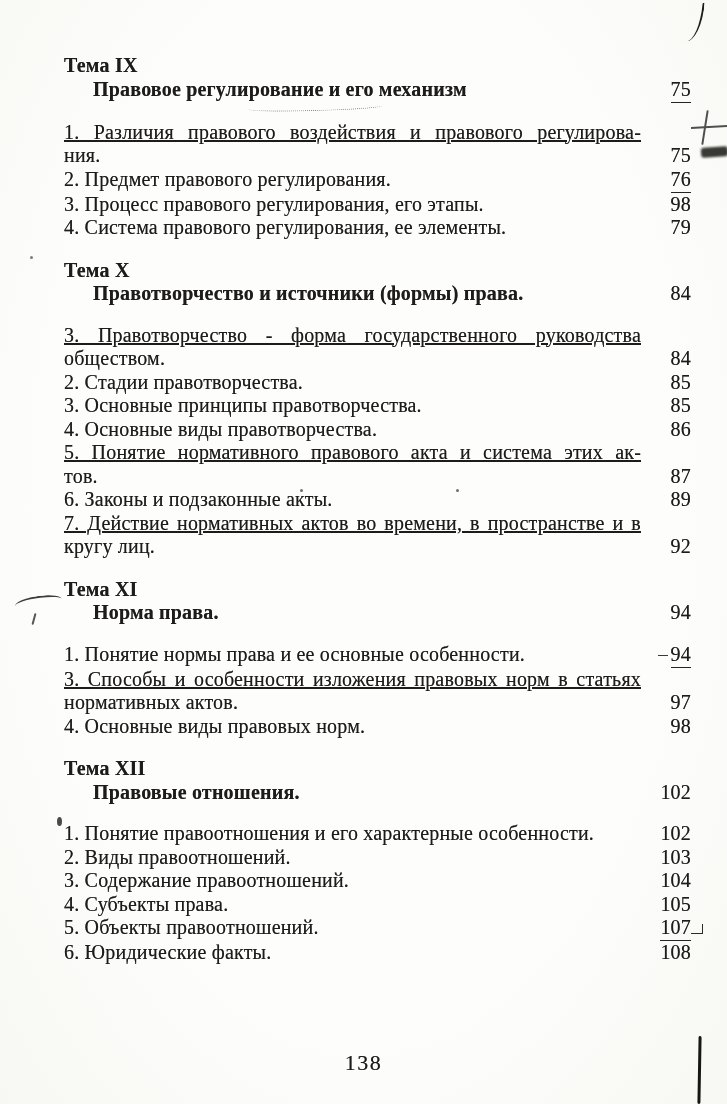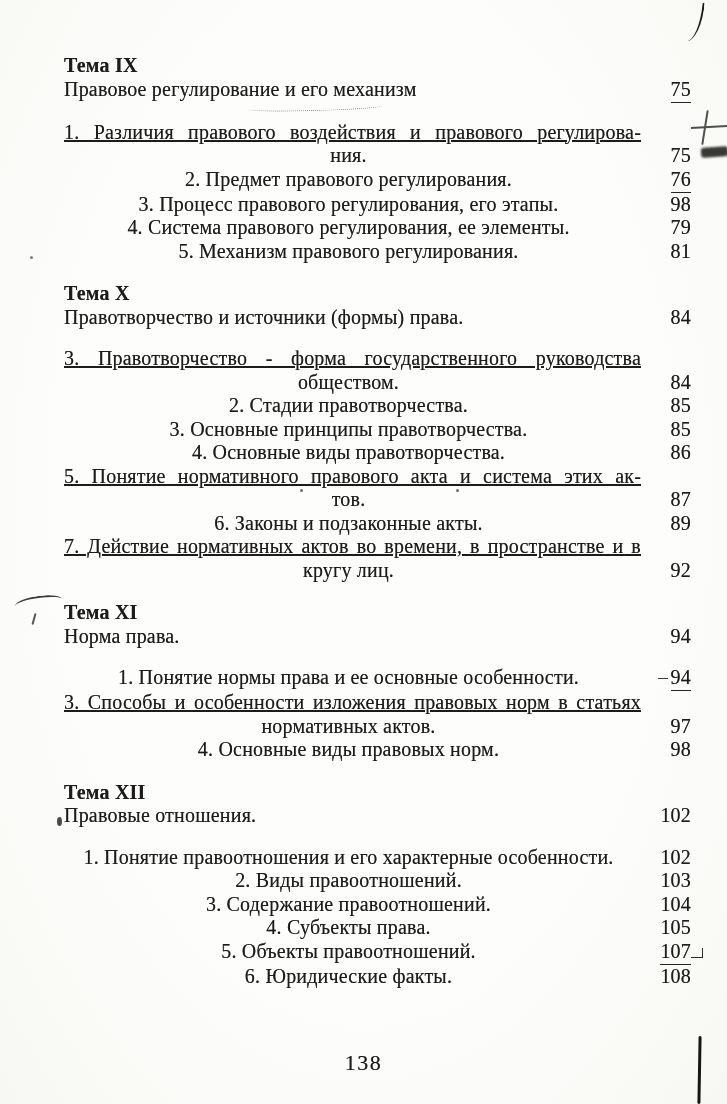--- a/index.html
+++ b/index.html
@@ -20,30 +20,30 @@
   }
   .content {
     position: absolute;
     top: 54px;
     left: 64px;
     right: 36px;
   }
   section.toc-section + section.toc-section { margin-top: 19px; }
   .theme-line { font-weight: bold; }
   .title-row { display: flex; align-items: baseline; }
-  .title-text { font-weight: normal; flex: 1; padding-right: 8px; }
+  .title-text { font-weight: bold; flex: 1; padding-right: 8px; margin-left: 29px; }
   .items { margin-top: 18px; }
   .entry-cont-line {
     margin-right: 50px;
     text-align: justify;
     text-align-last: justify;
     text-decoration: underline;
   }
   .entry-last-row { display: flex; align-items: baseline; }
-  .entry-text { flex: 1; padding-right: 8px; text-align: center; }
+  .entry-text { flex: 1; padding-right: 8px; }
   .page-num {
     position: relative;
     min-width: 50px;
     text-align: right;
     white-space: nowrap;
   }
   .page-num .num { display: inline-block; }
   .page-num.u .num {
     border-bottom: 1.8px solid #242422;
     padding-bottom: 0.5px;
@@ -170,26 +170,20 @@
     </div>
   </div>
 
   <div class="entry">
     <div class="entry-last-row">
       <span class="entry-text">4. Система правового регулирования, ее элементы.</span>
       <span class="page-num"><span class="num">79</span></span>
     </div>
   </div>
 
-  <div class="entry">
-    <div class="entry-last-row">
-      <span class="entry-text">5. Механизм правового регулирования.</span>
-      <span class="page-num"><span class="num">81</span></span>
-    </div>
-  </div>
 </div>
   </section>
 
   <section class="toc-section">
     <div class="theme-line">Тема X</div>
     <div class="title-row">
       <span class="title-text">Правотворчество и источники (формы) права.</span>
       <span class="page-num"><span class="num">84</span></span>
     </div>
     <div class="items">

